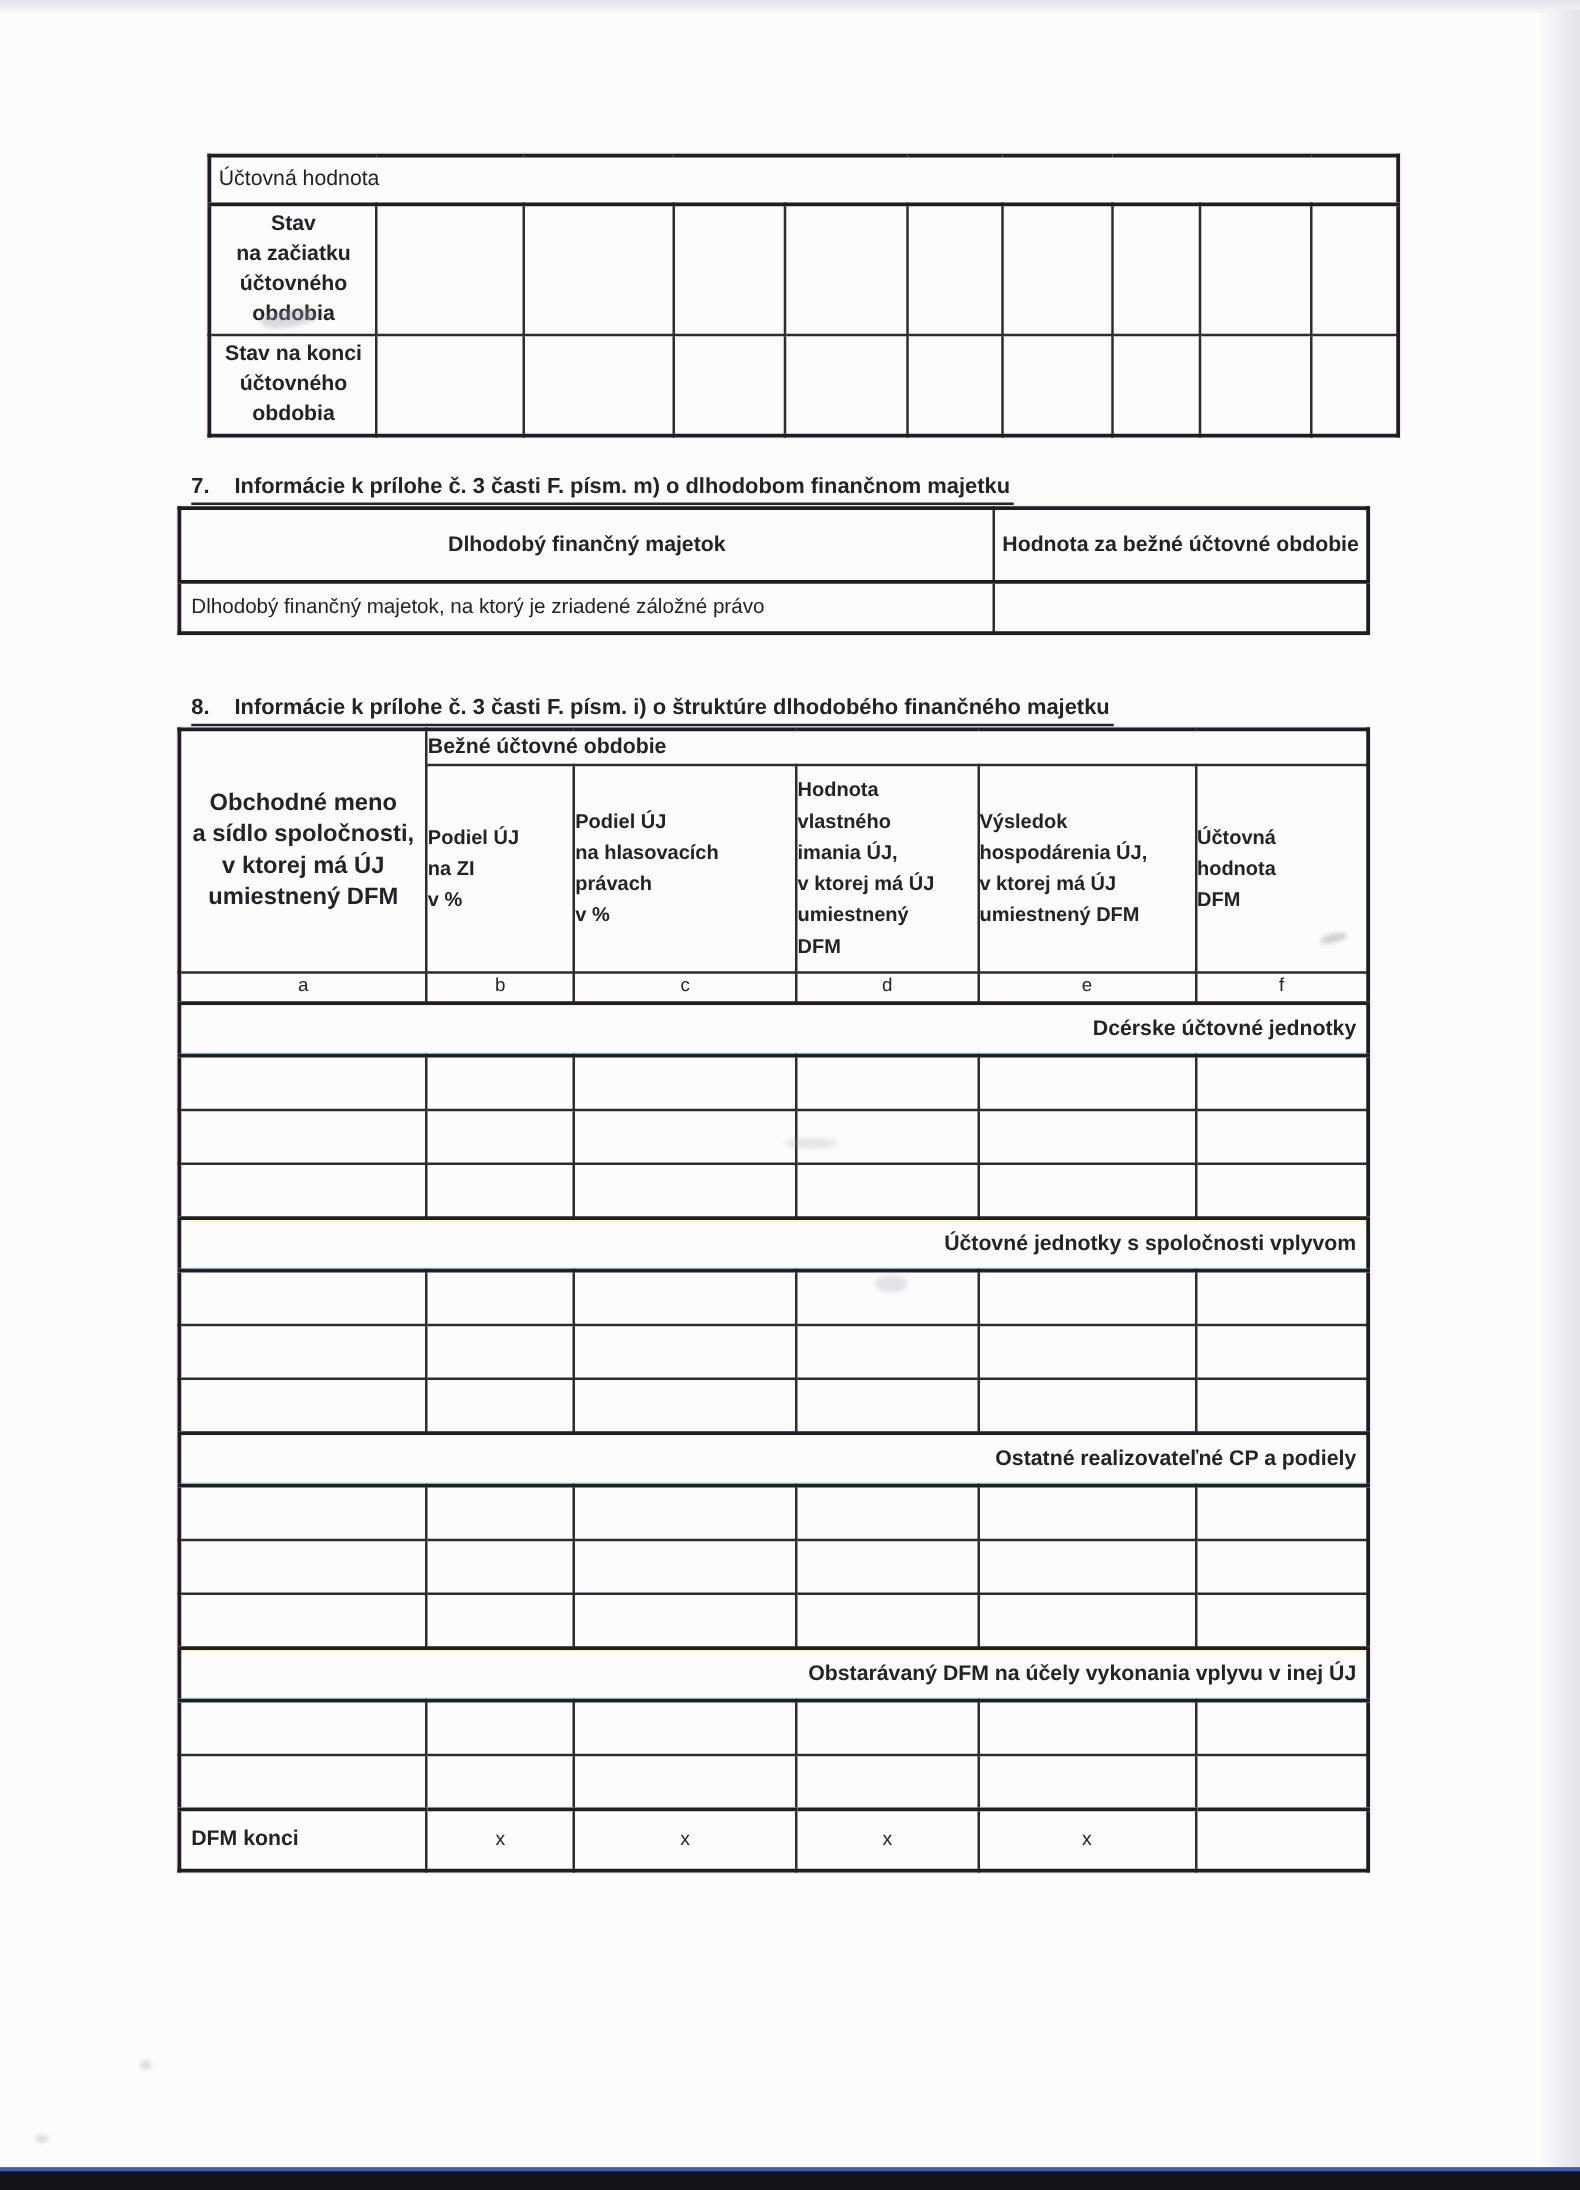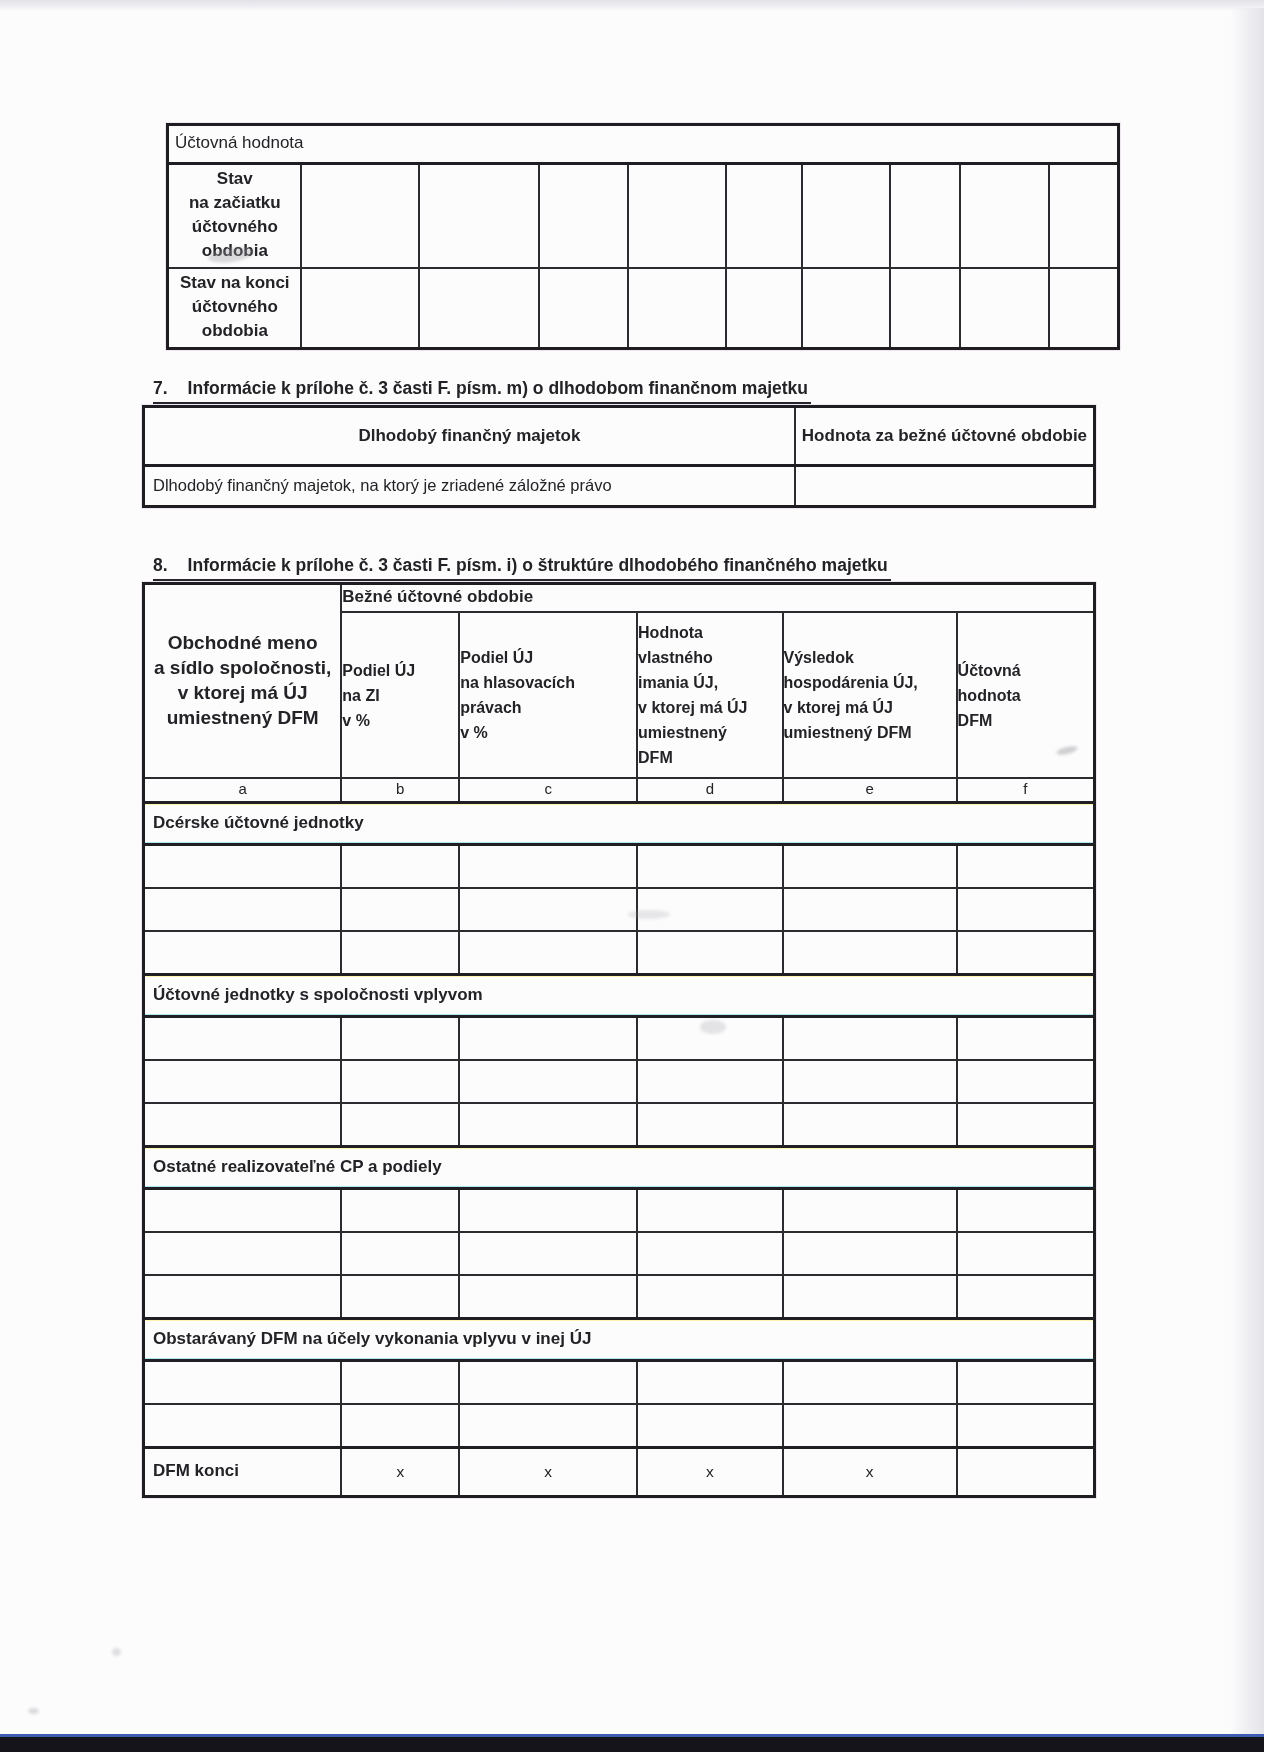--- a/index.html
+++ b/index.html
@@ -52,21 +52,21 @@
 
   
   #tbl8{top:582px;}
   #tbl8 .spanhdr td{height:24px;font-weight:700;text-align:left;
     font-size:17px;padding-bottom:2px;}
   #tbl8 .colhdr td{height:164px;font-weight:700;
     font-size:16px;line-height:25px;vertical-align:middle;}
   #tbl8 td.hdr-a{font-size:19px;line-height:25px;font-weight:700;text-align:center;}
   #tbl8 .letters td{height:20px;font-size:15px;text-align:center;
     font-weight:400;padding:0 0 2px 0;line-height:16px;}
-  #tbl8 .band td{height:33px;font-weight:700;text-align:left;
+  #tbl8 .band td{height:33px;font-weight:700;text-align:right;
     padding:2px 8px 4px 8px;
     border-top:3px solid #1f1f24;border-bottom:3px solid #1f1f24;
     box-shadow:inset 0 4px 0 -3px rgba(255,235,80,0.45),
                inset 0 -4px 0 -3px rgba(0,180,220,0.30);}
   #tbl8 .empty td{height:41px;}
   #tbl8 .total td{height:40px;border-top:3px solid #1f1f24;}
   #tbl8 .total .tlabel{font-weight:700;text-align:left;padding:2px 8px 4px 8px;}
   #tbl8 .total .xcell{text-align:center;font-size:15.5px;font-weight:400;}
 </style>
 </head>

